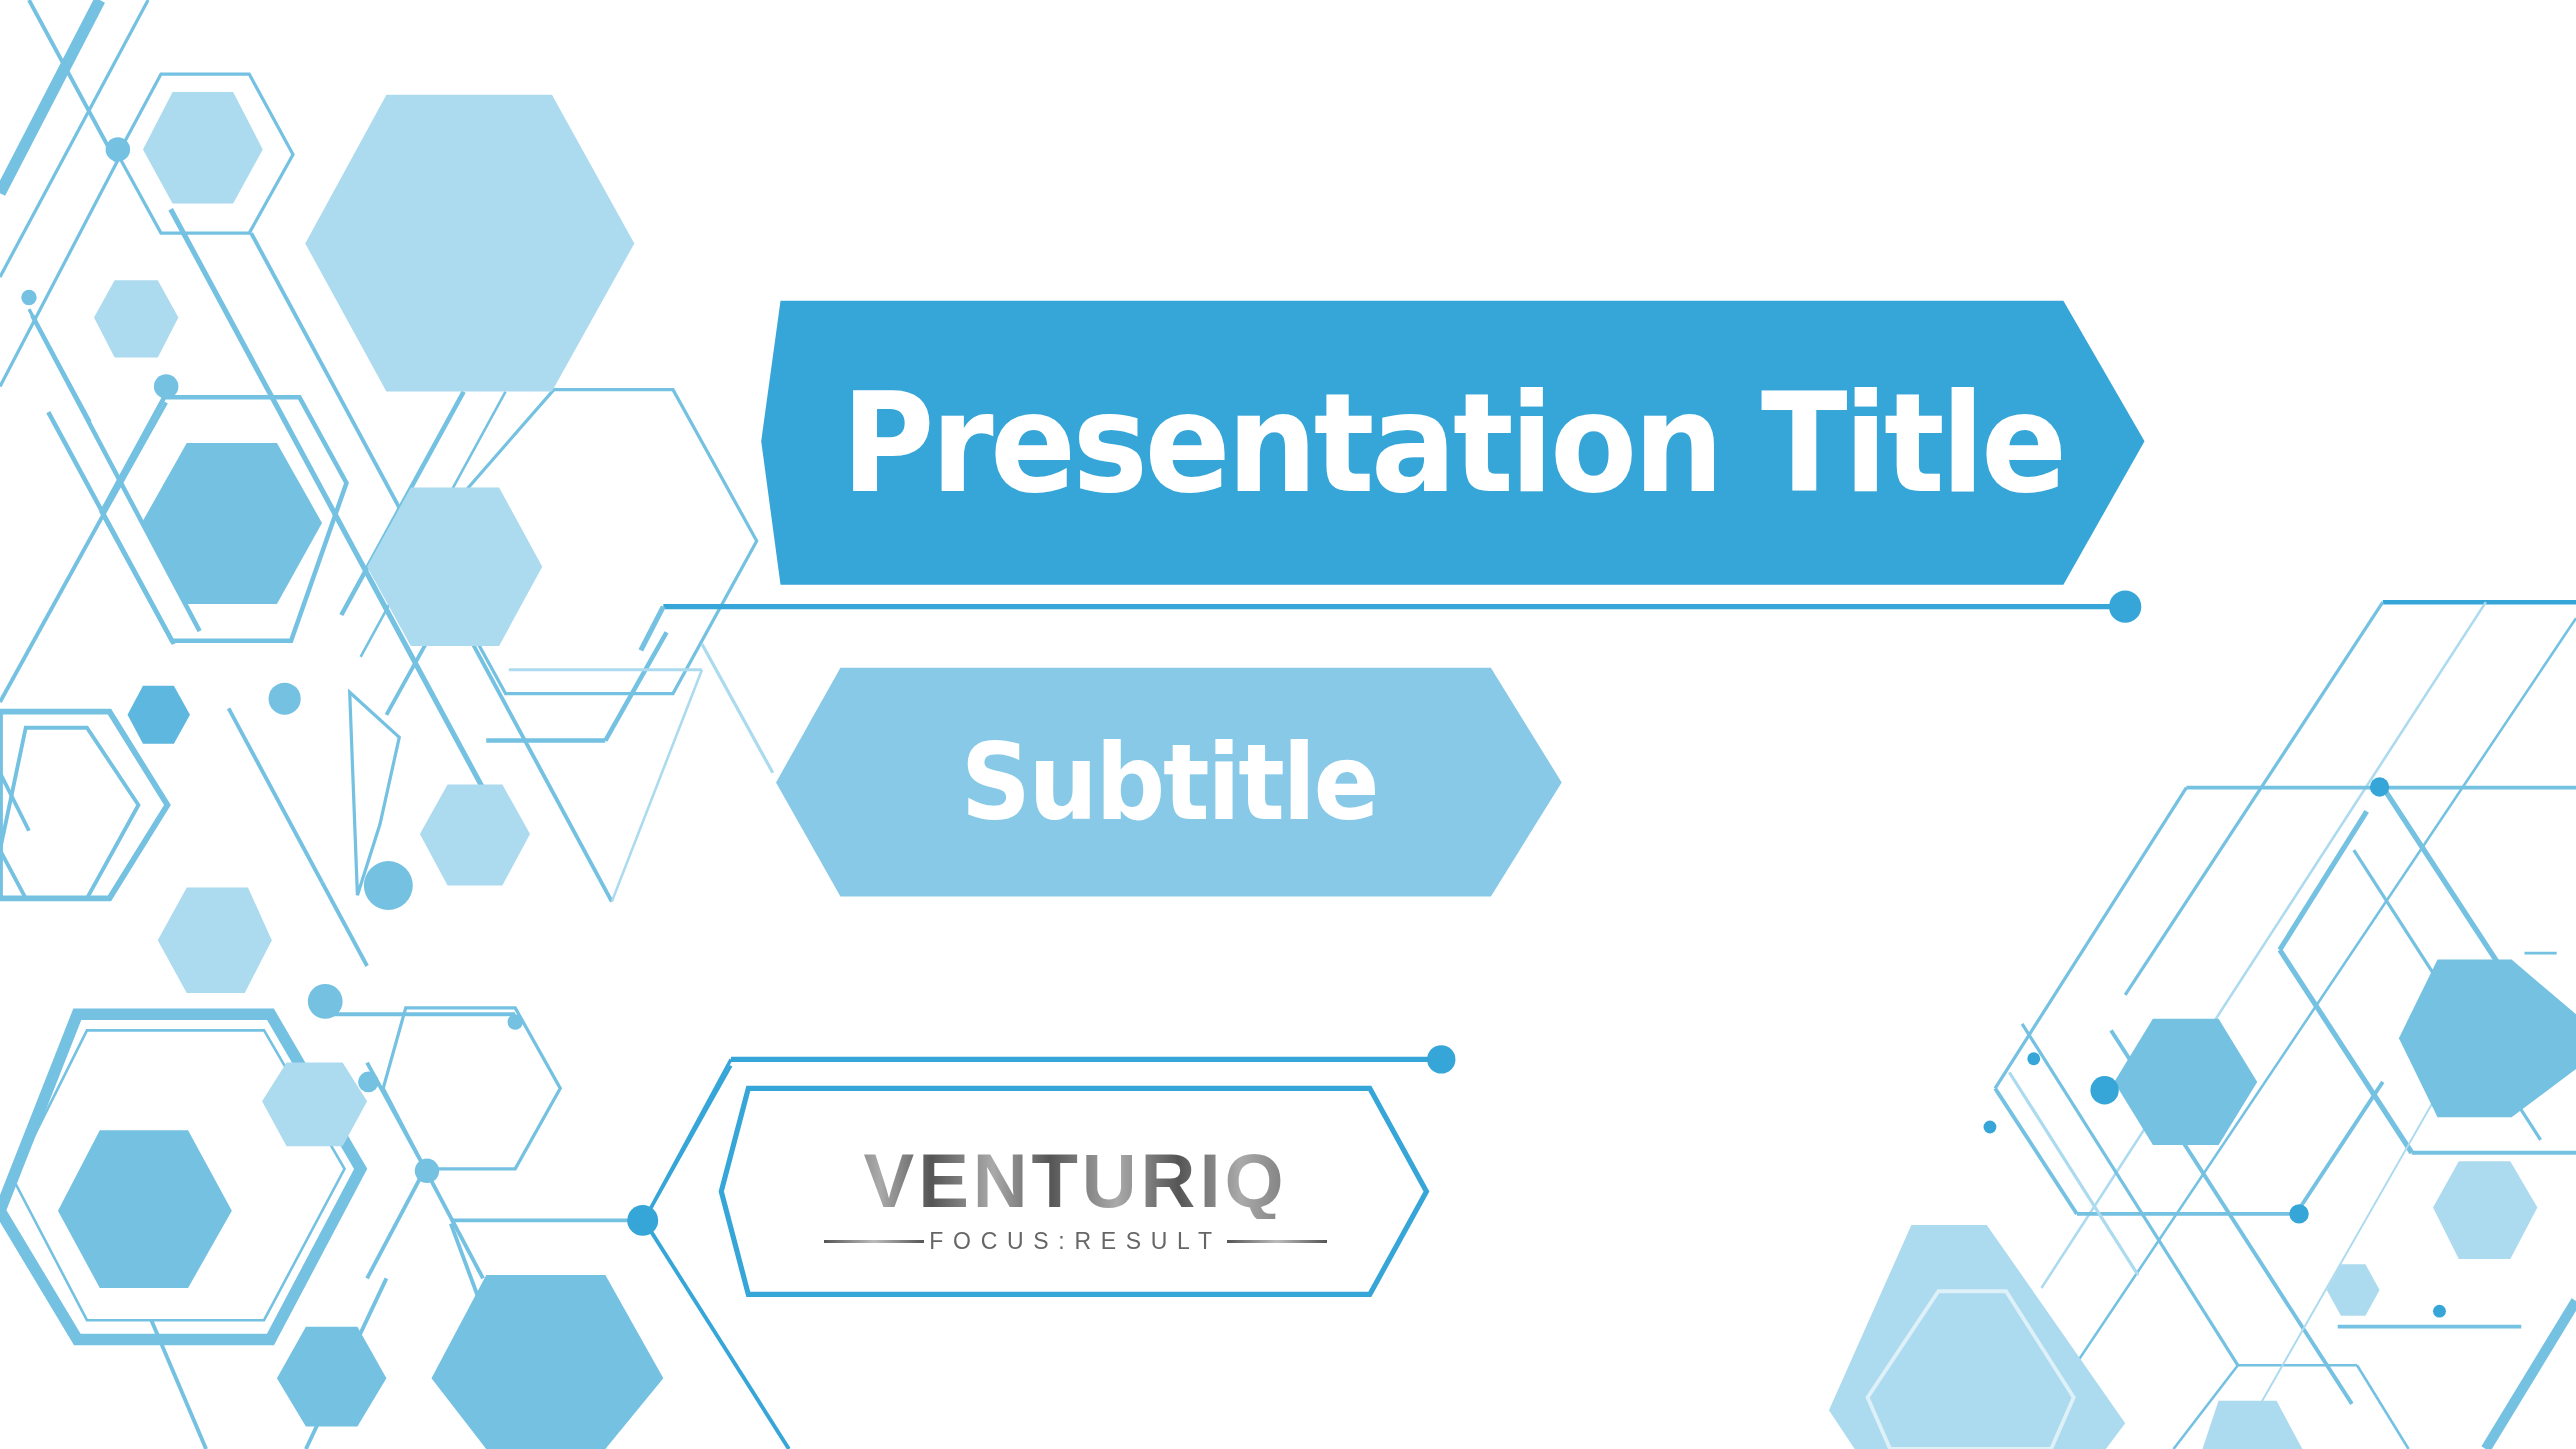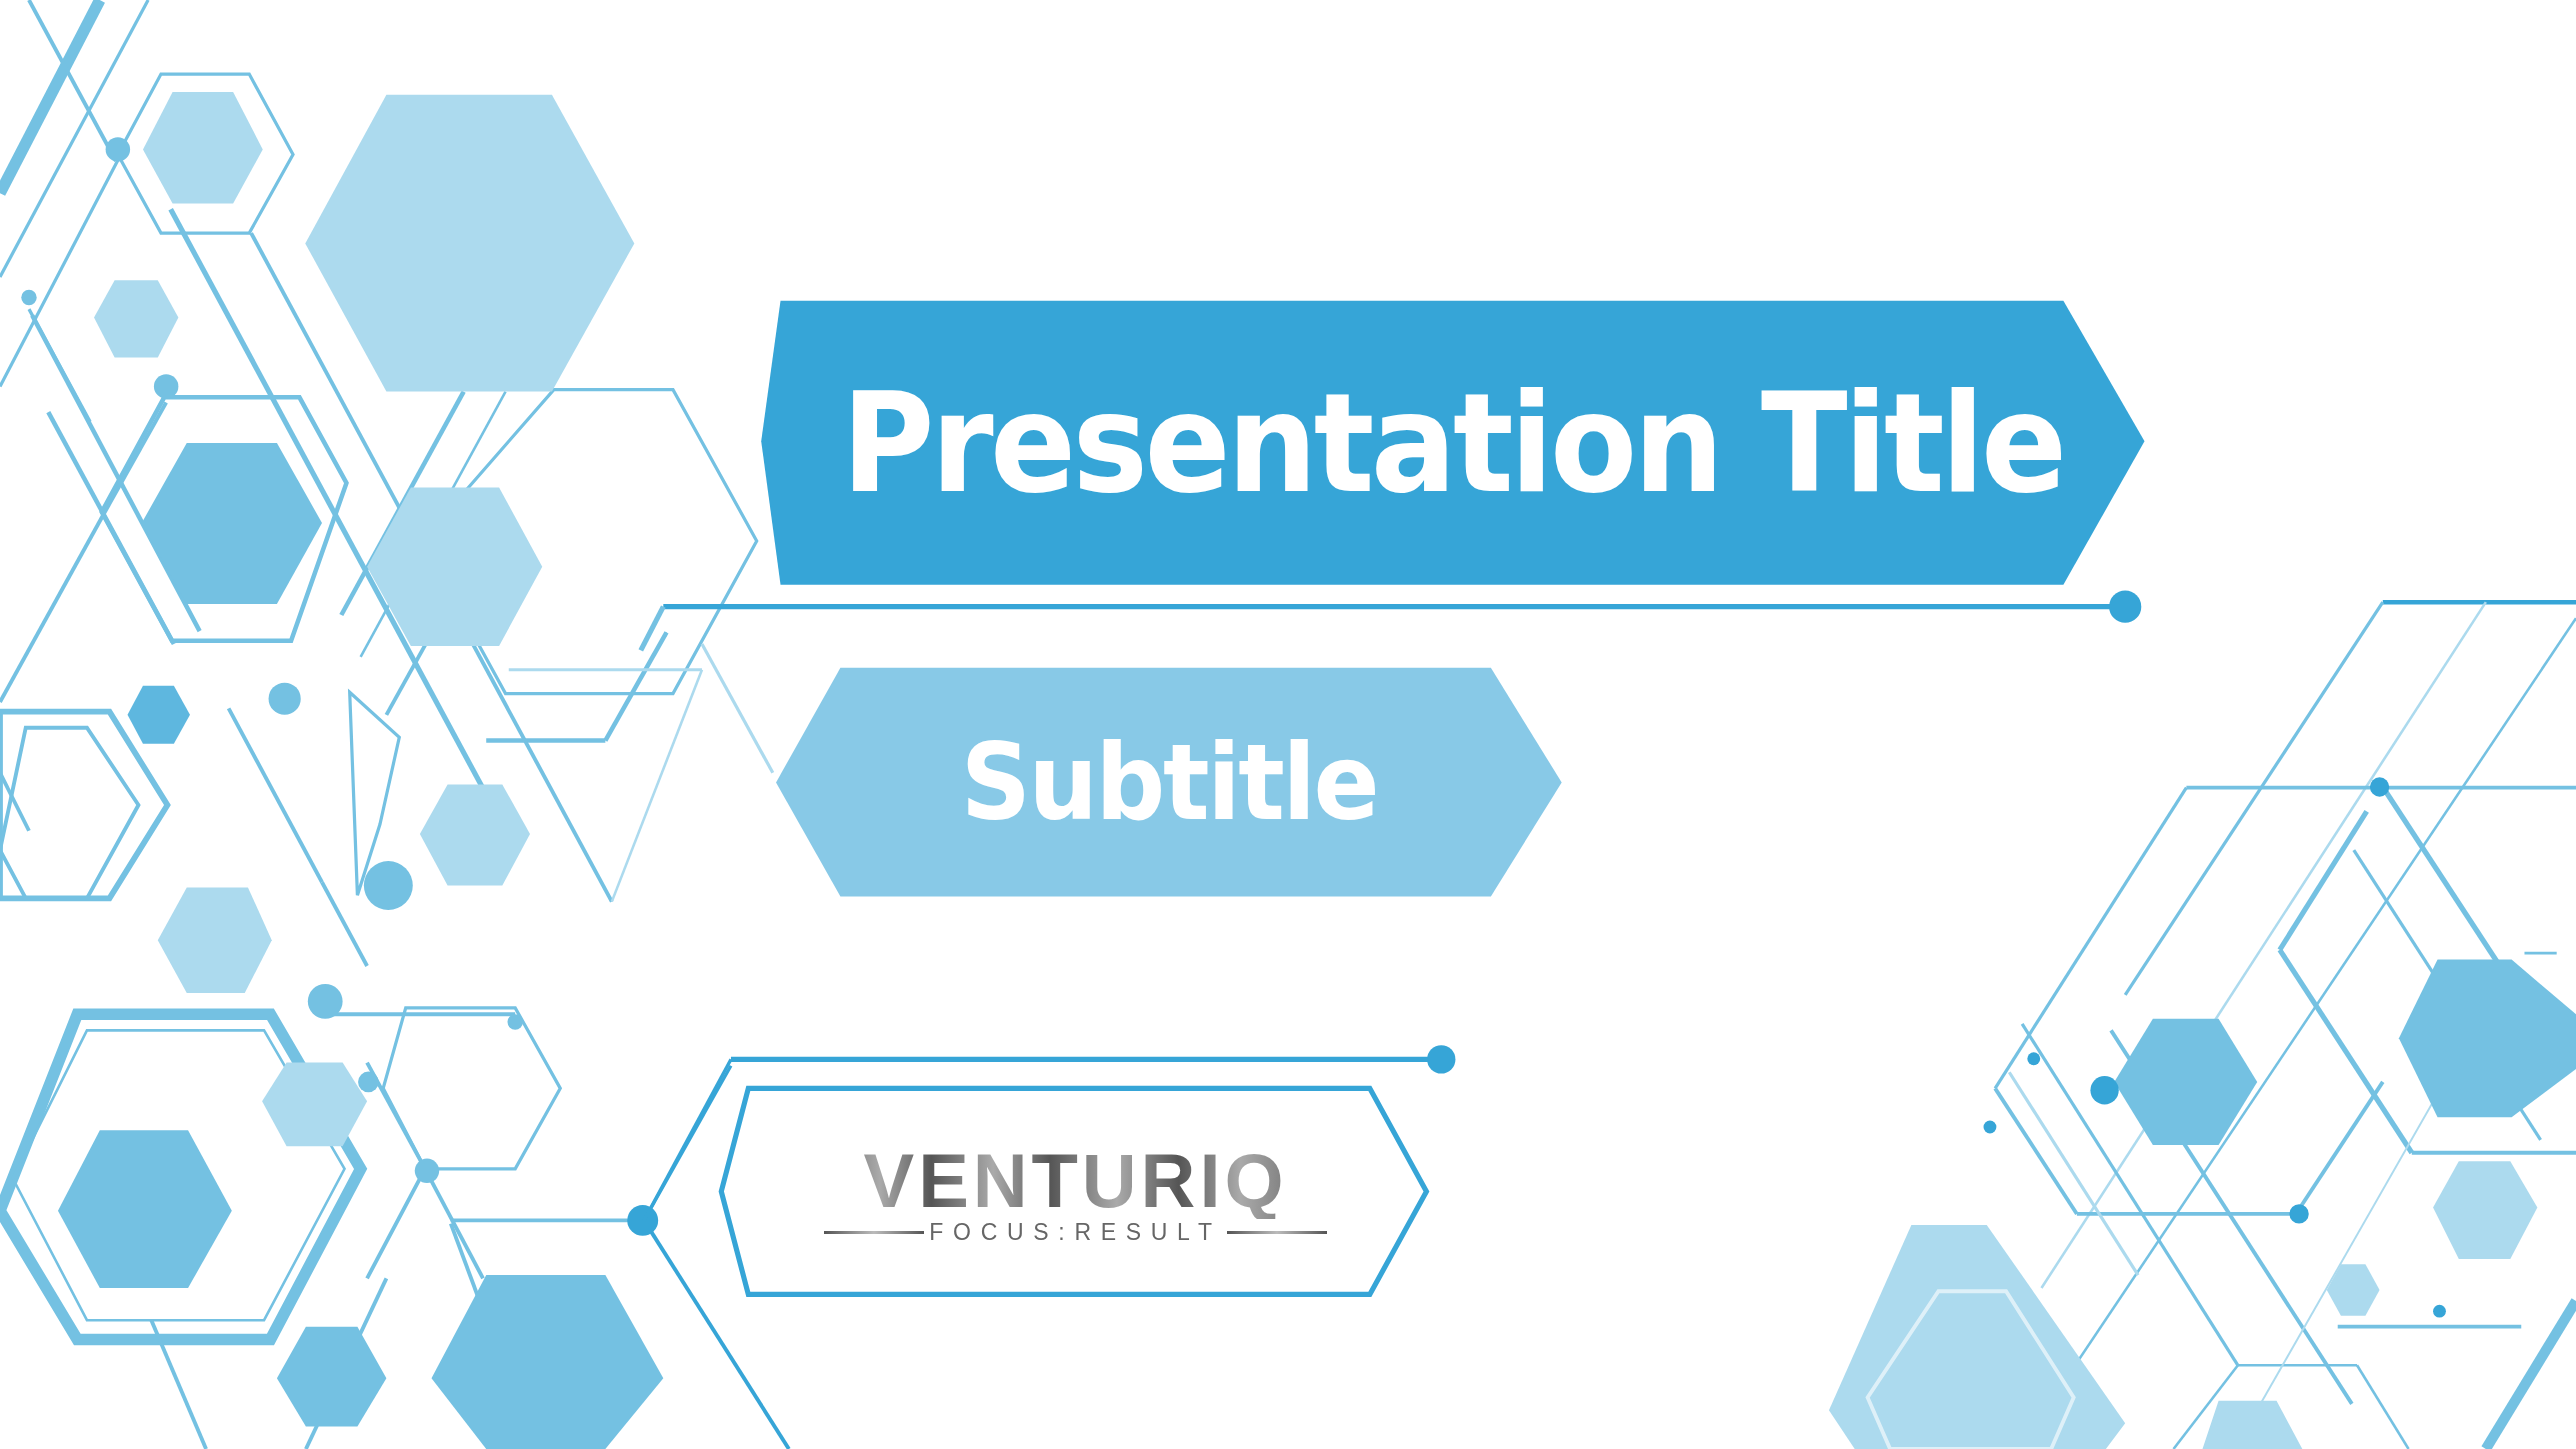--- a/index.html
+++ b/index.html
@@ -4,21 +4,21 @@
 <style>
   html, body { margin:0; padding:0; }
   body { width:2576px; height:1449px; overflow:hidden; background:#ffffff; position:relative; font-family:"Liberation Sans", sans-serif; }
   .layer { position:absolute; left:0; top:0; width:2576px; height:1449px; }
   .title-text { position:absolute; left:761px; top:301px; width:1383px; height:284px; display:flex; align-items:center; justify-content:center; color:#ffffff; font-family:"DejaVu Sans", sans-serif; font-weight:bold; font-size:138px; letter-spacing:-3.9px; transform:scaleX(0.92); }
   .subtitle-text { position:absolute; left:776px; top:668px; width:786px; height:229px; display:flex; align-items:center; justify-content:center; color:#ffffff; font-family:"DejaVu Sans", sans-serif; font-weight:bold; font-size:106px; letter-spacing:-2.6px; transform:scaleX(0.92); }
   .logo { position:absolute; left:818px; top:1143px; width:515px; height:103px; text-align:center; }
   .logo-word { font-family:"Liberation Sans", sans-serif; font-weight:bold; font-size:76px; letter-spacing:3.9px; line-height:76px;
     background:linear-gradient(90deg,#555 0%,#aaa 12%,#555 22%,#aaa 34%,#555 45%,#aaa 58%,#555 70%,#aaa 82%,#555 100%);
     -webkit-background-clip:text; background-clip:text; color:transparent; }
-  .logo-tag { display:flex; align-items:center; justify-content:center; gap:5px; }
+  .logo-tag { display:flex; align-items:center; justify-content:center; gap:5px; margin-top:9px; }
   .logo-tag .rule { width:100px; height:2.6px; background:linear-gradient(90deg,#555,#bbb,#555); }
   .logo-tag span.t { font-family:"Liberation Sans", sans-serif; font-size:23px; letter-spacing:9.7px; color:#666; }
 </style>
 </head>
 <body>
 
 <svg class="layer" viewBox="0 0 4000 2250" xmlns="http://www.w3.org/2000/svg">
 
   <g fill="none" stroke="#74c1e2">
 

